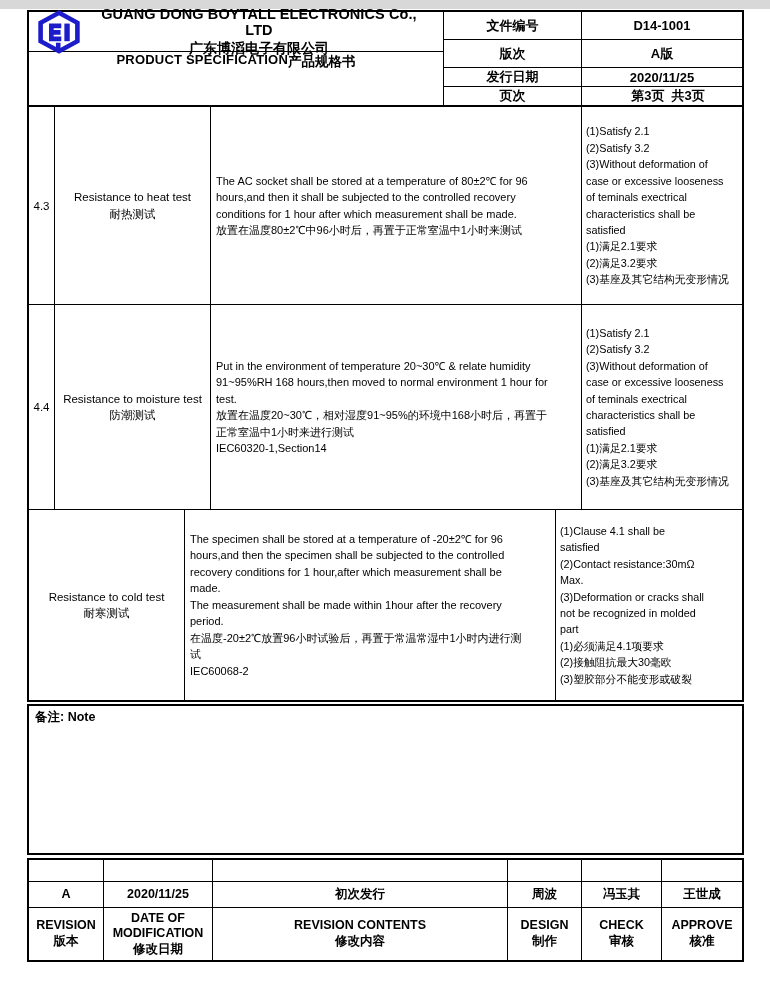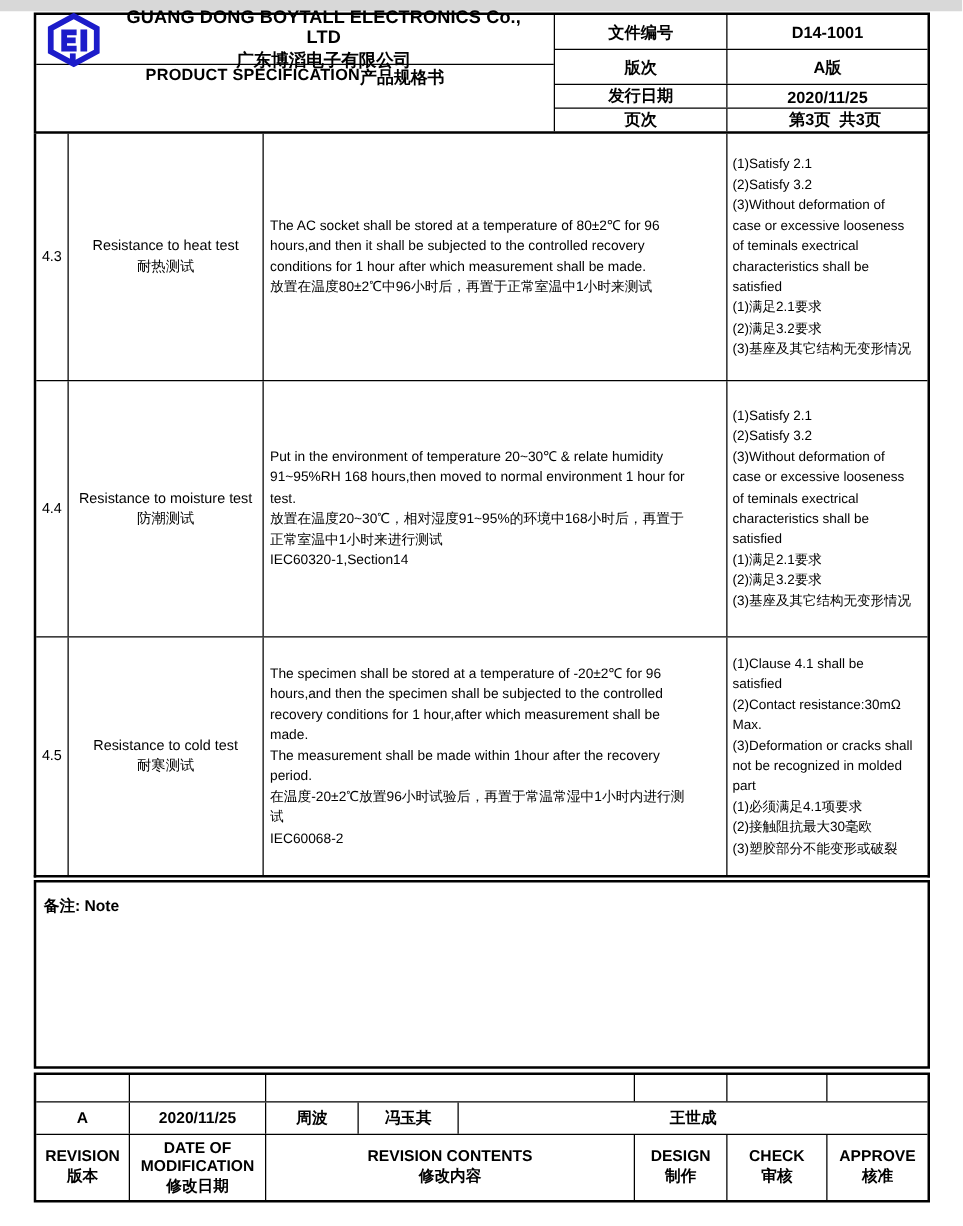--- a/index.html
+++ b/index.html
@@ -44,21 +44,21 @@
               justify-content:center; text-align:center; font-size:11.5px; line-height:1.4; }
   .col-desc { width:371px; border-right:1px solid #000; display:flex; align-items:center;
               padding:8px 5px; }
   .col-desc .prewrap { font-size:11px; line-height:1.5; }
   .col-criteria { flex:1; display:flex; align-items:center; padding:4px 4px; }
   .col-criteria .prewrap { font-size:10.8px; line-height:1.52; }
 
   
   .note-box { position:absolute; left:27px; top:704px; width:717px; height:151px;
               border:2.5px solid #000; }
-  .note-label { font-size:12.5px; font-weight:bold; padding:11px 6px; }
+  .note-label { font-size:12.5px; font-weight:bold; padding:3px 6px; }
 
   
   .bottom-table { position:absolute; left:27px; top:858px; width:717px; height:104px;
                   border:2.5px solid #000; display:flex; flex-direction:column; }
   .bt-row { display:flex; border-bottom:1.5px solid #000; }
   .bt-row.empty { height:22px; }
   .bt-row.data { height:26px; }
   .bt-row.head { flex:1; border-bottom:none; }
   .bt-cell { border-right:1.5px solid #000; display:flex; flex-direction:column;
              justify-content:center; align-items:center; text-align:center;
@@ -164,21 +164,20 @@
 of teminals exectrical
 characteristics shall be
 satisfied
 (1)满足2.1要求
 (2)满足3.2要求
 (3)基座及其它结构无变形情况</div>
       </div>
     </div>
 
     <div class="spec-row h3">
-      <div class="col-no">4.5</div>
       <div class="col-name">
         <div>Resistance to cold test</div>
         <div>耐寒测试</div>
       </div>
       <div class="col-desc">
         <div class="prewrap">The specimen shall be stored at a temperature of -20±2℃ for 96
 hours,and then the specimen shall be subjected to the controlled
 recovery conditions for 1 hour,after which measurement shall be
 made.
 The measurement shall be made within 1hour after the recovery
@@ -214,20 +213,21 @@
       <div class="bt-cell bt-c2"></div>
       <div class="bt-cell bt-c3"></div>
       <div class="bt-cell bt-c4"></div>
       <div class="bt-cell bt-c5"></div>
       <div class="bt-cell bt-c6"></div>
     </div>
 
     <div class="bt-row data">
       <div class="bt-cell bt-c1">A</div>
       <div class="bt-cell bt-c2">2020/11/25</div>
+      <div class="bt-cell bt-c3">初次发行</div>
       <div class="bt-cell bt-c4">周波</div>
       <div class="bt-cell bt-c5">冯玉其</div>
       <div class="bt-cell bt-c6">王世成</div>
     </div>
 
     <div class="bt-row head">
       <div class="bt-cell bt-c1">
         <div>REVISION</div>
         <div>版本</div>
       </div>

